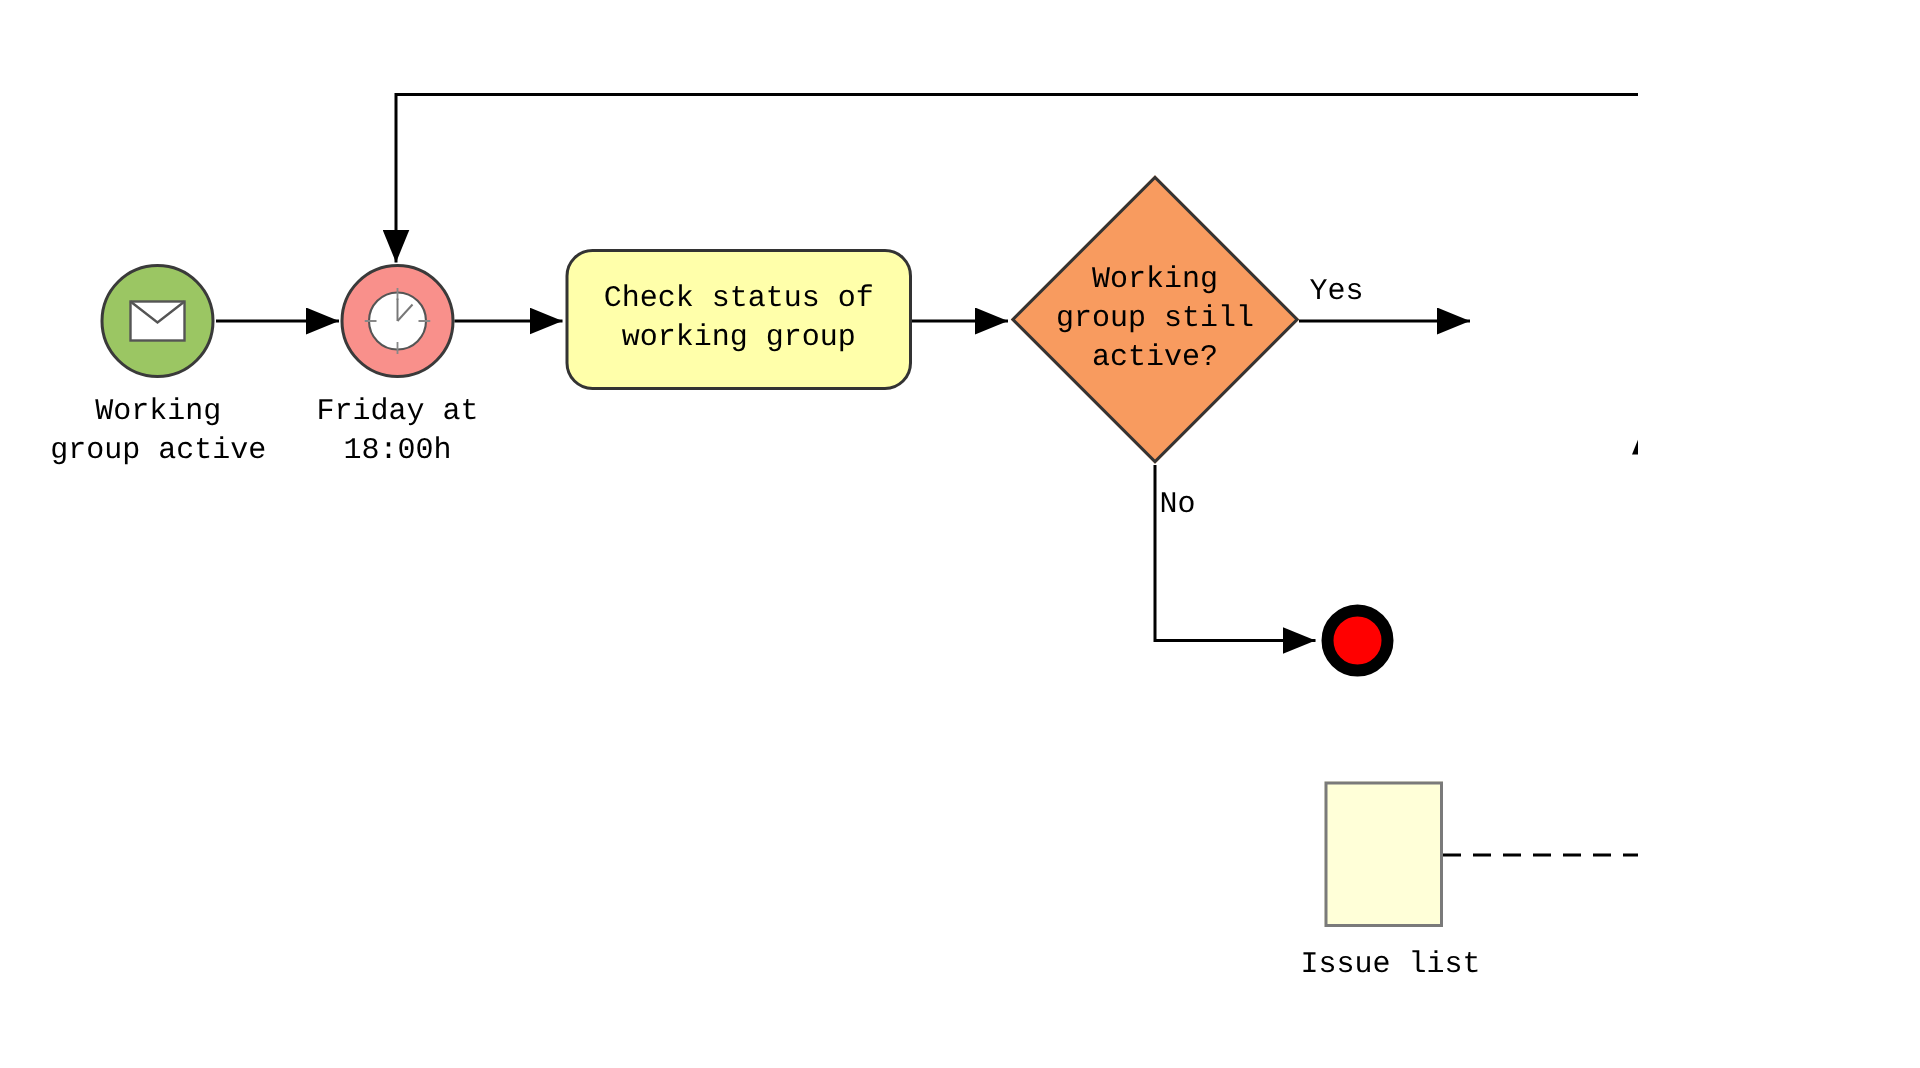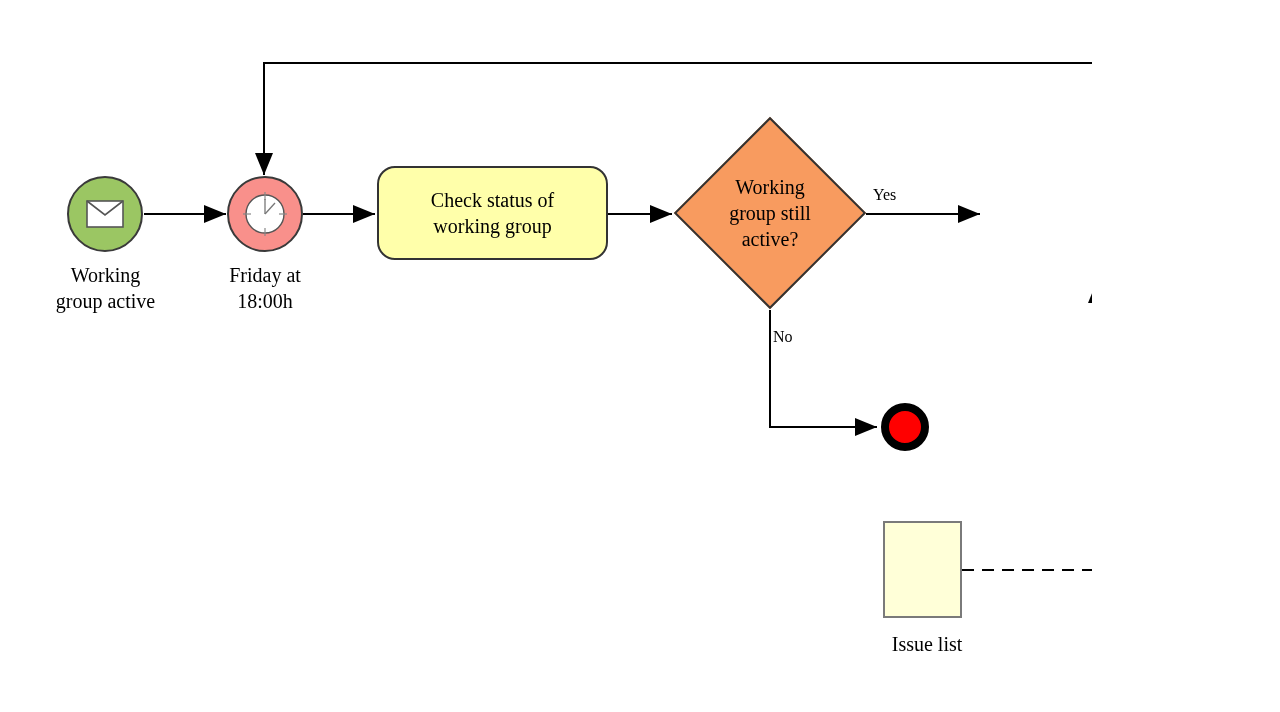--- a/index.html
+++ b/index.html
@@ -1,18 +1,18 @@
 <!DOCTYPE html>
 <html><head>
 <meta charset="utf-8">
 <style>
   html,body{margin:0;padding:0;background:#ffffff;}
   .canvas{
     position:relative;width:1092px;height:712px;background:#ffffff;
-    font-family:Liberation Serif, serif;color:#000;overflow:hidden;
+    font-family:Liberation Mono, monospace;color:#000;overflow:hidden;
   }
   .connectors{position:absolute;left:0;top:0;pointer-events:none;}
   .event{
     position:absolute;border-radius:50%;display:flex;align-items:center;
     justify-content:center;box-sizing:border-box;border:2px solid #3a3a3a;
   }
   .start-event{left:67px;top:176px;width:76px;height:76px;}
   .timer-event{left:227px;top:176px;width:76px;height:76px;}
   .task{
     position:absolute;border:2px solid #333;border-radius:18px;
@@ -37,21 +37,21 @@
     position:absolute;left:883px;top:521px;width:79px;height:97px;
     border:2px solid #7a7a7a;box-sizing:border-box;
   }
   .node-label{
     position:absolute;text-align:center;font-size:20px;line-height:26px;
     white-space:pre-line;color:#000;
   }
   .start-label{left:25px;top:262px;width:161px;}
   .timer-label{left:185px;top:262px;width:160px;}
   .doc-label{left:857px;top:631px;width:140px;}
-  .edge-label{position:absolute;font-size:16px;line-height:24px;color:#000;}
+  .edge-label{position:absolute;font-size:20px;line-height:24px;color:#000;}
   .yes-label{left:873px;top:183px;}
   .no-label{left:773px;top:325px;}
 </style>
 </head>
 <body>
 
 <div class="canvas">
 
   <div class="event start-event" style="background-color: rgb(155, 198, 99);">
     <svg width="40" height="30" viewBox="0 0 40 30">

